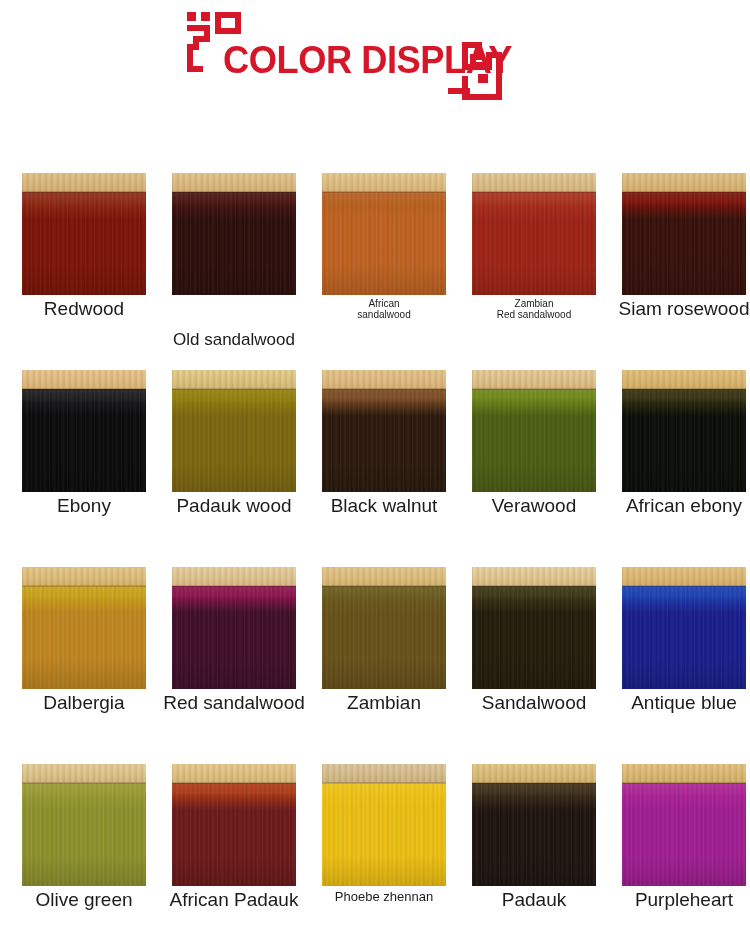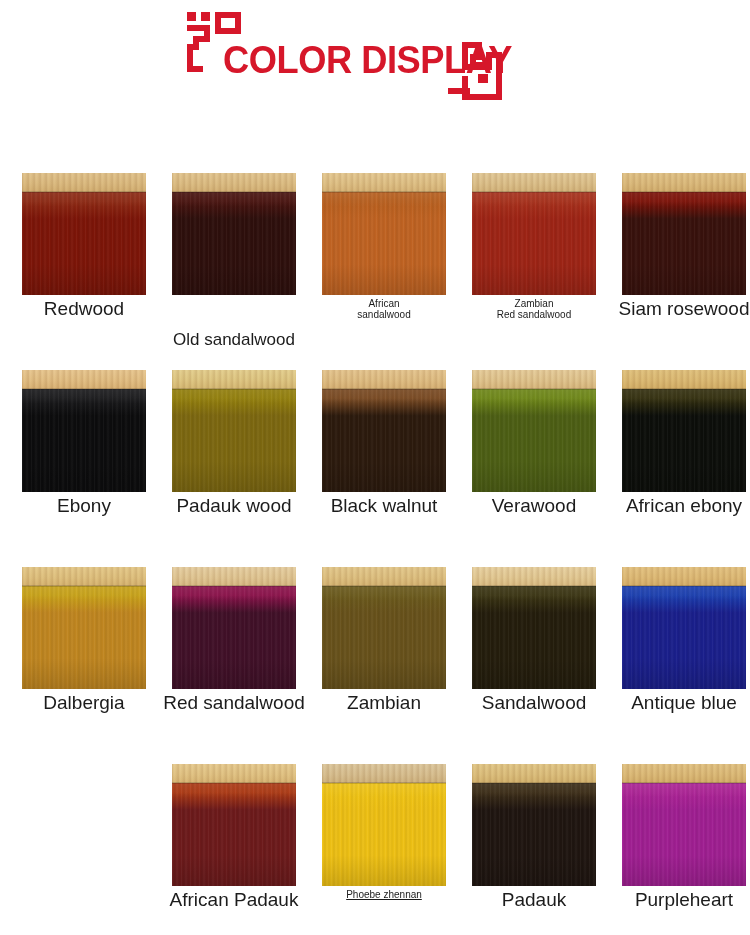--- a/index.html
+++ b/index.html
@@ -147,21 +147,21 @@
     top: 154px;
     text-align: center;
     color: #1c1c1c;
     line-height: 1.08;
     font-family: "Liberation Sans Narrow", "Liberation Sans", sans-serif;
     white-space: pre-line;
   }
   .lab-lg { font-size: 19px; }
   .lab-md { font-size: 17px; margin-top: 32px; }
   .lab-sm { font-size: 10px; }
-  .lab-xs { font-size: 10px; text-decoration: underline; }
+  .lab-xs { font-size: 13px; }
 </style>
 </head>
 <body>
 
 <div id="page">
 
   <div class="header">
     <div class="header-inner">
 
       <span class="fret fret-tl">
@@ -337,20 +337,28 @@
         <div class="swatch">
           <div class="body" style="background: linear-gradient(rgb(27, 63, 176) 0%, rgb(27, 63, 176) 9%, rgb(26, 31, 140) 26%, rgb(26, 31, 140) 100%);"></div>
           <div class="top-strip" style="background-color: rgb(242, 223, 176); background-blend-mode: multiply;"></div>
           <div class="edge"></div>
         </div>
         <div class="label lab-lg">Antique blue</div>
       </div>
     </div>
 
     <div class="row">
+      <div class="cell cell-0">
+        <div class="swatch">
+          <div class="body" style="background: linear-gradient(rgb(154, 156, 50) 0%, rgb(154, 156, 50) 9%, rgb(142, 146, 44) 26%, rgb(142, 146, 44) 100%);"></div>
+          <div class="top-strip" style="background-color: rgb(242, 236, 208); background-blend-mode: multiply;"></div>
+          <div class="edge"></div>
+        </div>
+        <div class="label lab-lg">Olive green</div>
+      </div>
       <div class="cell cell-1">
         <div class="swatch">
           <div class="body" style="background: linear-gradient(rgb(173, 58, 20) 0%, rgb(173, 58, 20) 9%, rgb(109, 26, 27) 26%, rgb(109, 26, 27) 100%);"></div>
           <div class="top-strip" style="background-color: rgb(245, 232, 194); background-blend-mode: multiply;"></div>
           <div class="edge"></div>
         </div>
         <div class="label lab-lg">African Padauk</div>
       </div>
       <div class="cell cell-2">
         <div class="swatch">

